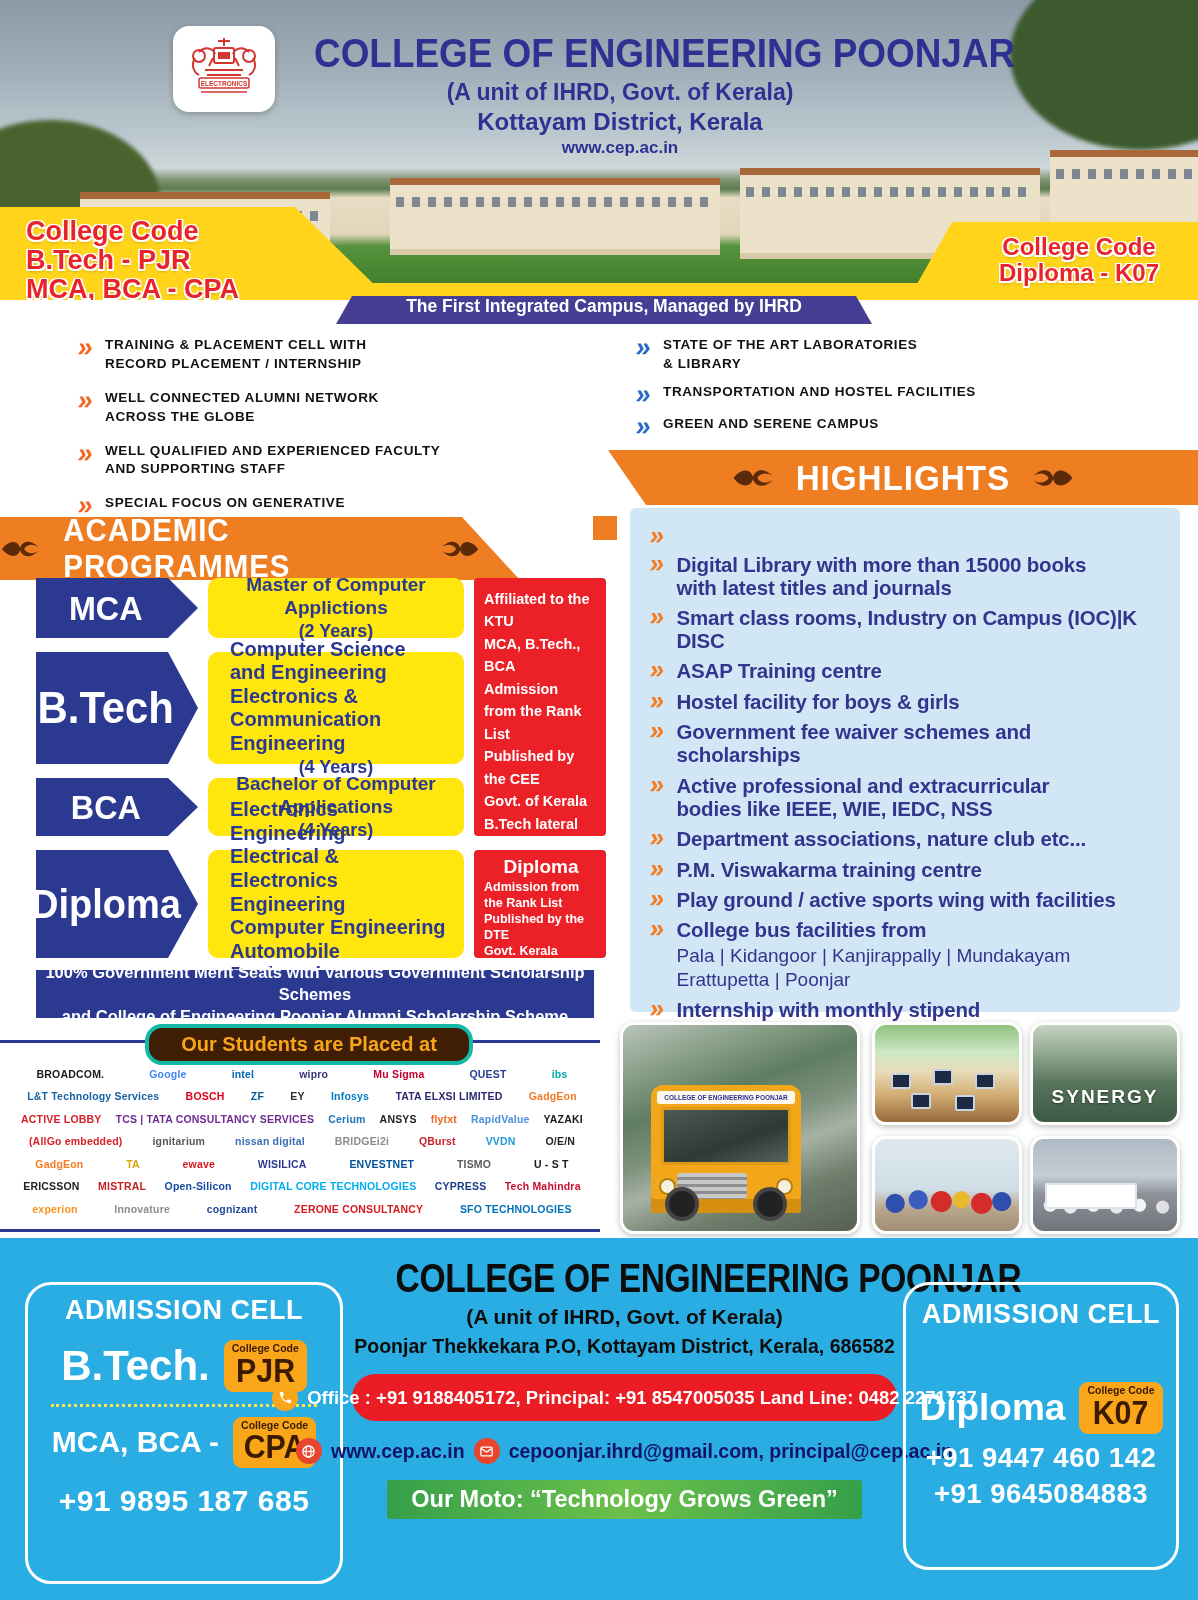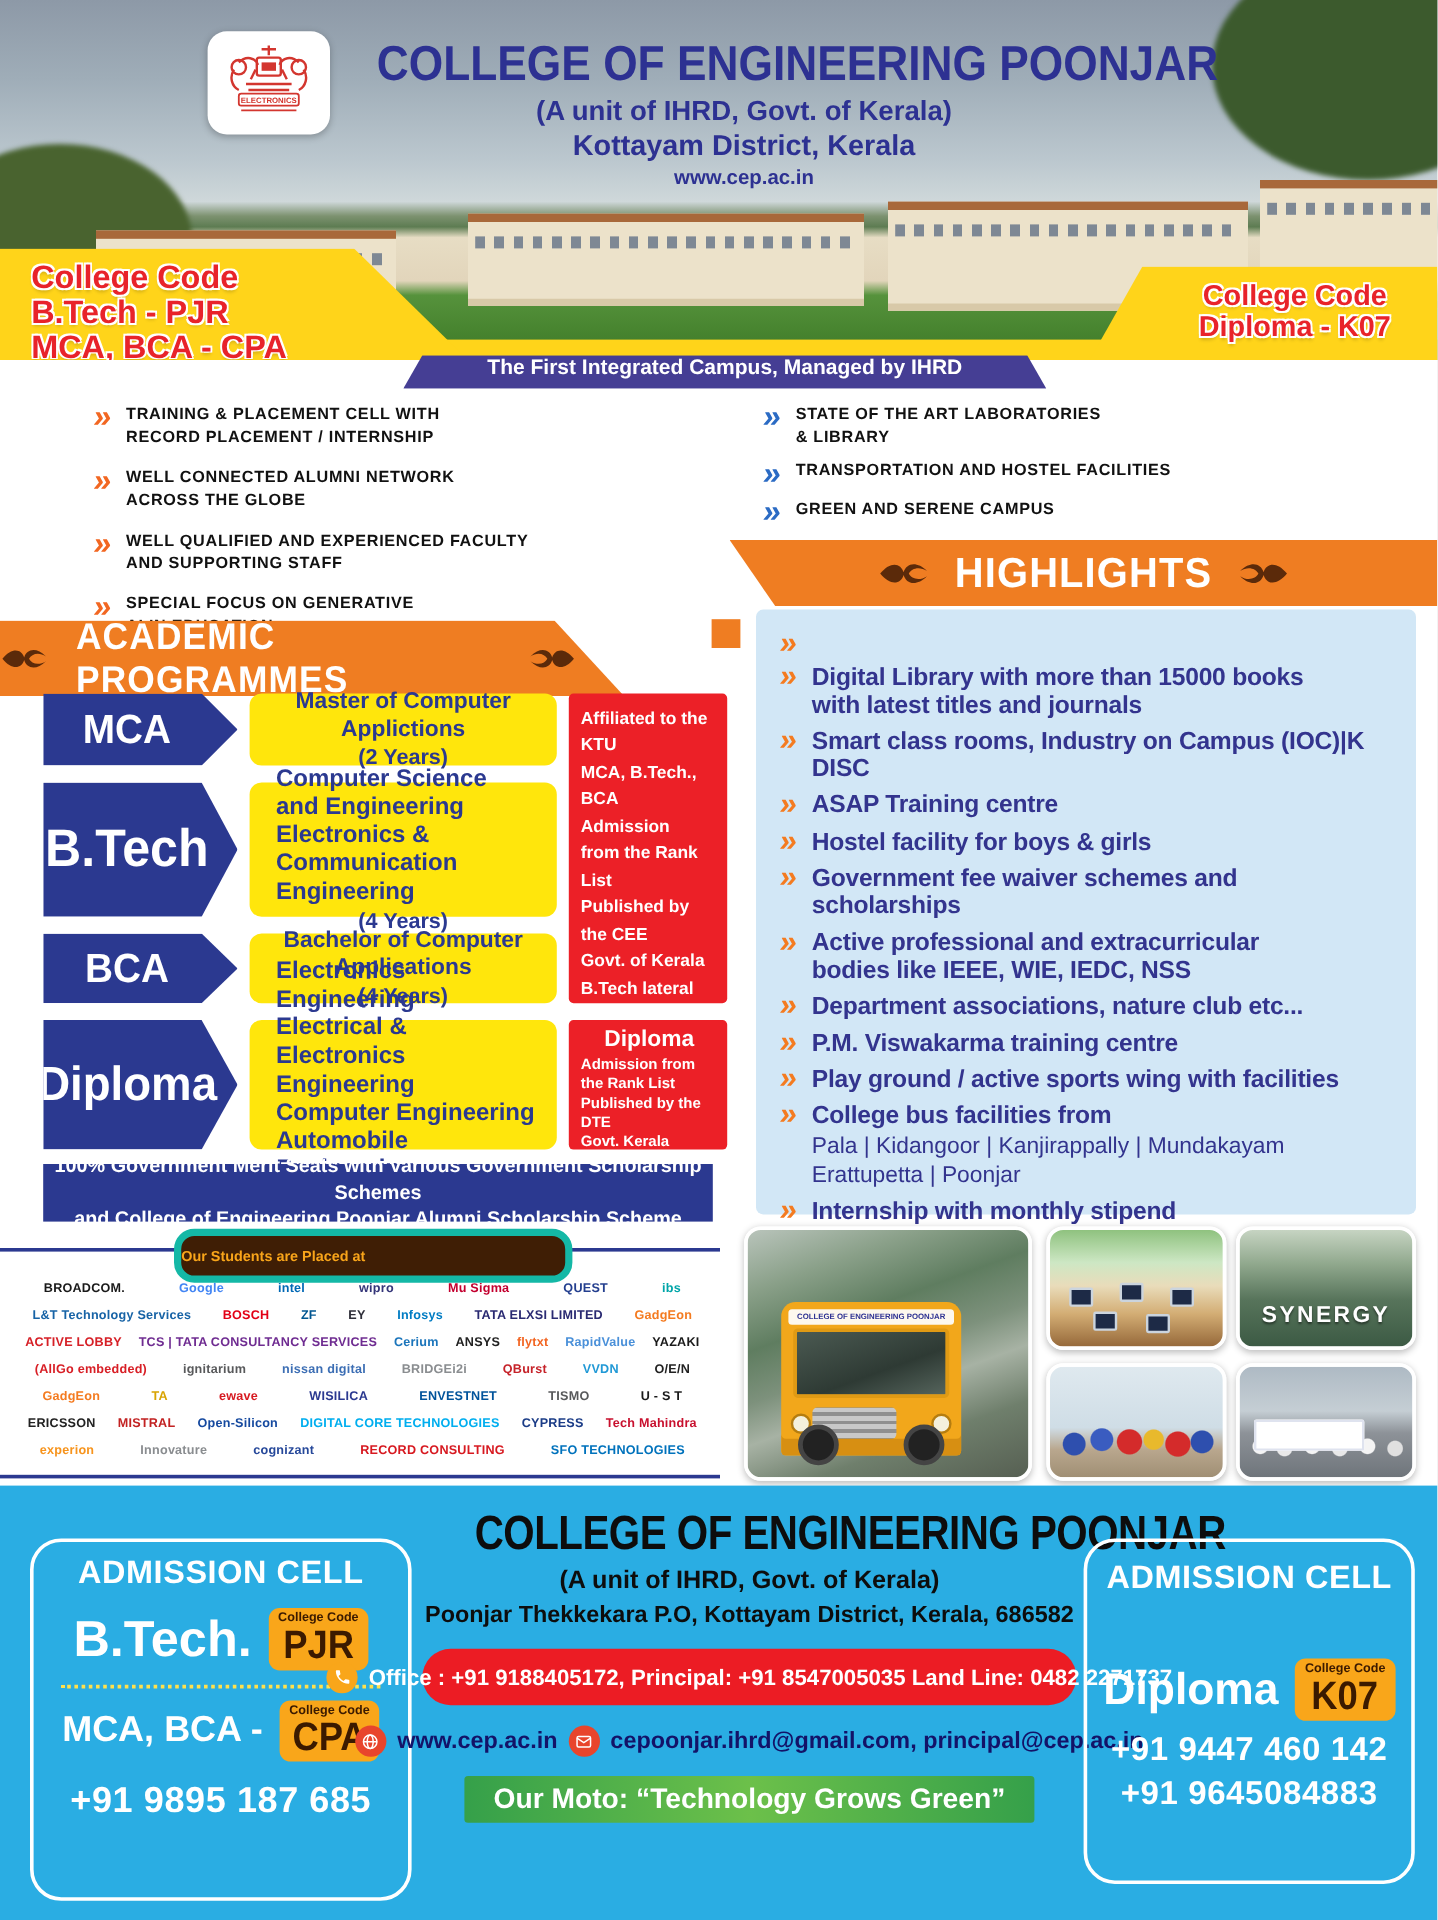--- a/index.html
+++ b/index.html
@@ -88,22 +88,22 @@
 
   #merit-banner{left:36px;top:970px;width:558px;height:48px;background:#2b3990;color:#fff;
     display:flex;align-items:center;justify-content:center;text-align:center;
     font-weight:700;font-size:16.5px;line-height:1.35;white-space:pre-line;}
 
   
   #placed-panel{left:0;top:1040px;width:600px;height:192px;background:#fff;
     border-top:3px solid #2b3990;border-bottom:3px solid #2b3990;box-sizing:border-box;
     display:flex;flex-direction:column;justify-content:space-evenly;padding:14px 10px 4px 14px;}
   #placed-pill{left:145px;top:1024px;width:320px;height:33px;background:#3f1e05;border-radius:17px;
-    border:6px solid #14b8a6;display:flex;align-items:center;
-    color:#f9a51a;font-weight:700;font-size:12px;z-index:5;}
+    border:4px solid #14b8a6;display:flex;align-items:center;justify-content:center;
+    color:#f9a51a;font-weight:700;font-size:20px;z-index:5;}
   .logo-row{display:flex;justify-content:space-around;align-items:center;overflow:hidden;}
   .logo{font-weight:700;font-size:10.5px;letter-spacing:.2px;white-space:nowrap;padding:0 3px;}
 
   
   .photo{border:3px solid #fff;border-radius:14px;box-shadow:0 2px 6px rgba(0,0,0,.25);overflow:hidden;box-sizing:border-box;}
   #photo-bus{left:620px;top:1022px;width:240px;height:212px;
     background:linear-gradient(160deg,#b9c4bb 0%,#8aa089 18%,#5f7d60 35%,#7d917c 50%,#a7b2a4 62%,#6f7f6c 78%,#565f52 100%);}
   #bus-body{position:absolute;left:28px;top:60px;width:150px;height:128px;background:#f2a71b;border-radius:12px 12px 4px 4px;
     box-shadow:inset 0 -14px 0 #d78f12;}
   #bus-sign{position:absolute;left:6px;top:6px;right:6px;height:13px;background:#fdf8ee;border-radius:3px;
@@ -534,21 +534,21 @@
         <span class="logo" style="color: rgb(21, 73, 159);">Open-Silicon</span>
         <span class="logo" style="color: rgb(0, 174, 239);">DIGITAL CORE TECHNOLOGIES</span>
         <span class="logo" style="color: rgb(27, 60, 135);">CYPRESS</span>
         <span class="logo" style="color: rgb(200, 16, 46);">Tech Mahindra</span>
       </div>
     <div class="logo-row">
 
     <span class="logo" style="color: rgb(247, 148, 29);">experion</span>
         <span class="logo" style="color: rgb(138, 141, 144);">Innovature</span>
         <span class="logo" style="color: rgb(38, 72, 154);">cognizant</span>
-        <span class="logo" style="color: rgb(215, 25, 32);">RECORD CONSULTING</span>
+        <span class="logo" style="color: rgb(215, 25, 32);">ZERONE CONSULTANCY</span>
         <span class="logo" style="color: rgb(0, 114, 188);">SFO TECHNOLOGIES</span>
       </div>
   </div>
 
   <div id="photo-bus" class="abs photo">
     <div id="bus-body">
       <div id="bus-sign">COLLEGE OF ENGINEERING POONJAR</div>
       <div id="bus-shield"></div>
       <div id="bus-grille"></div>
       <div class="headlight" style="left:8px;"></div>

